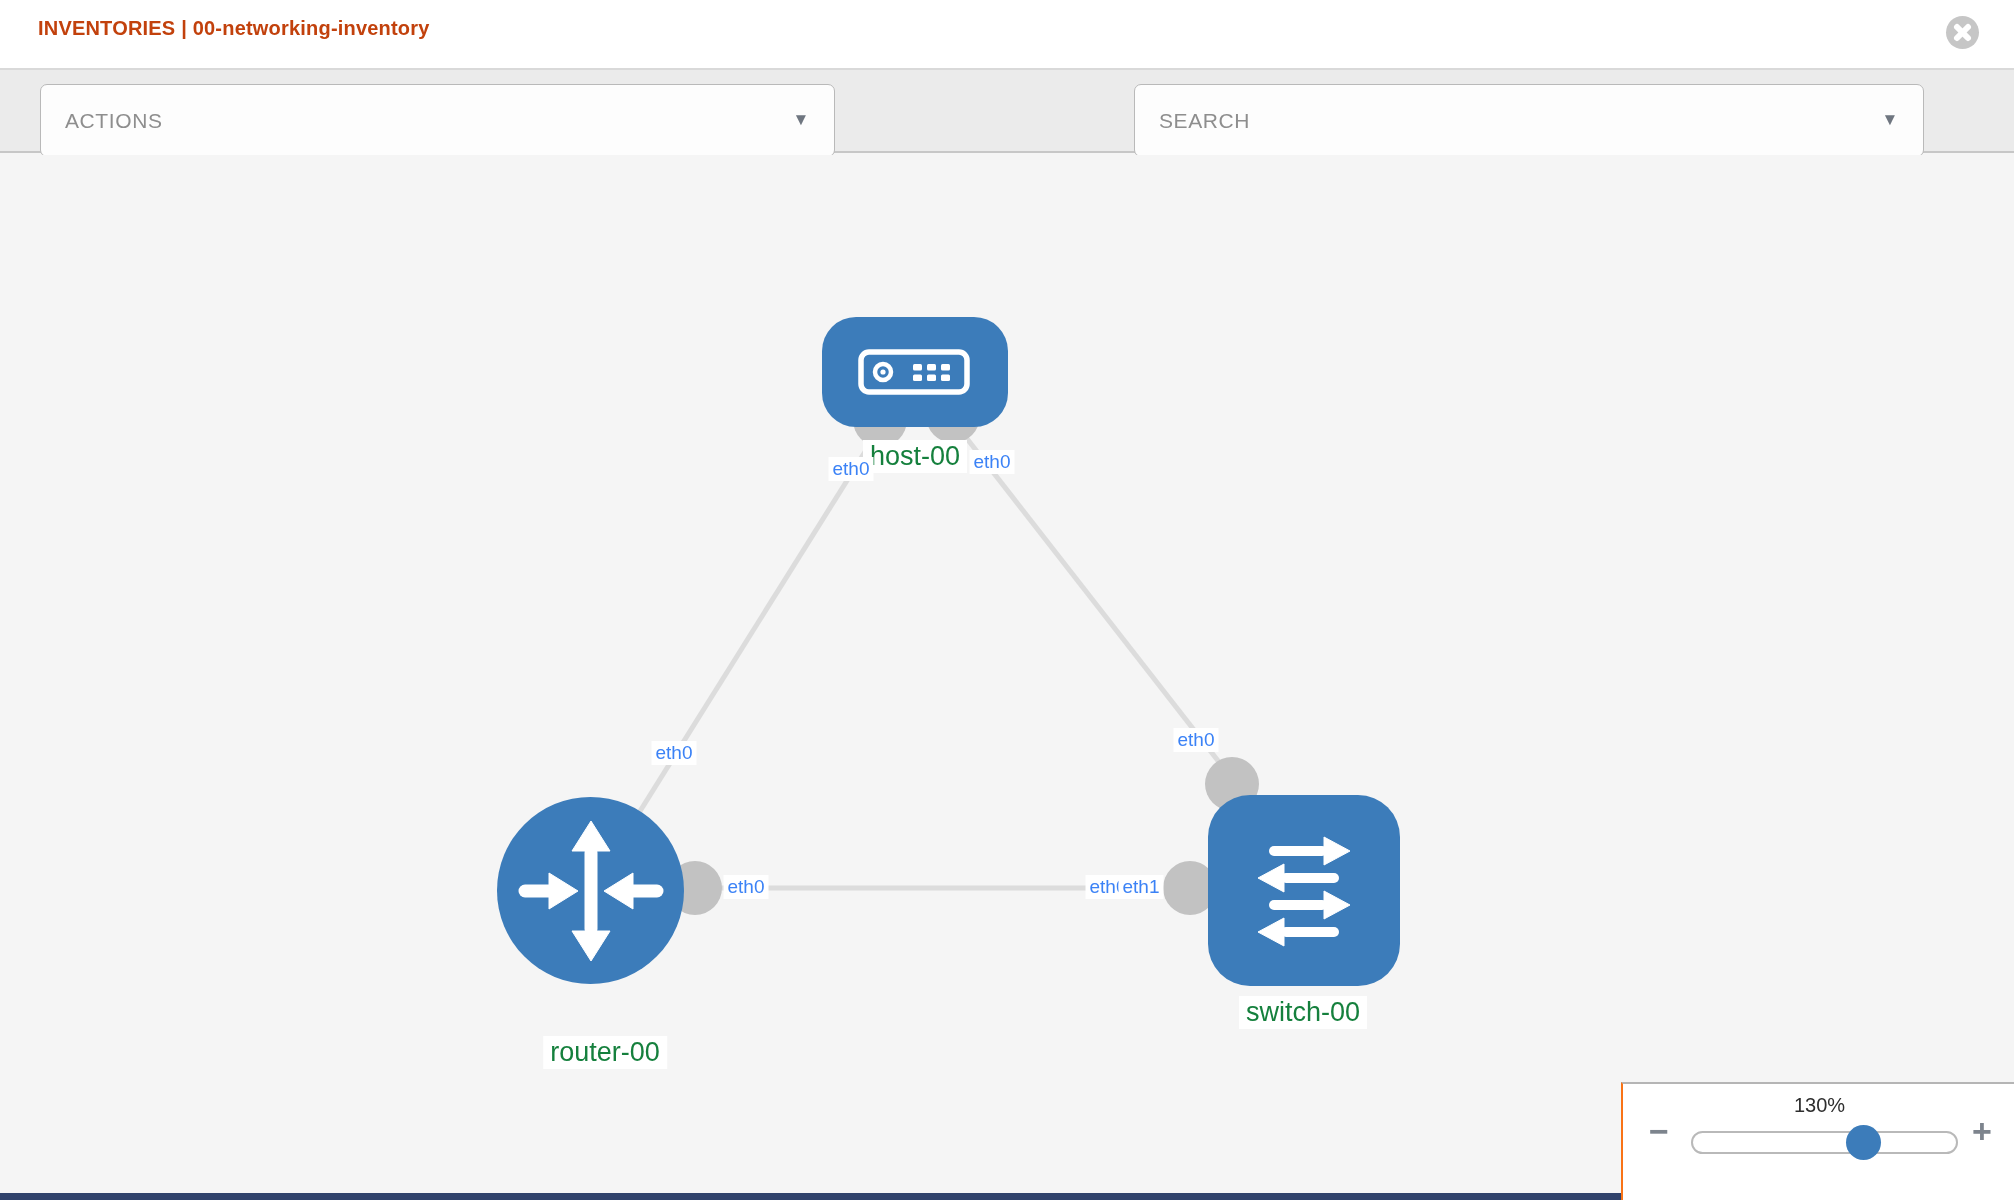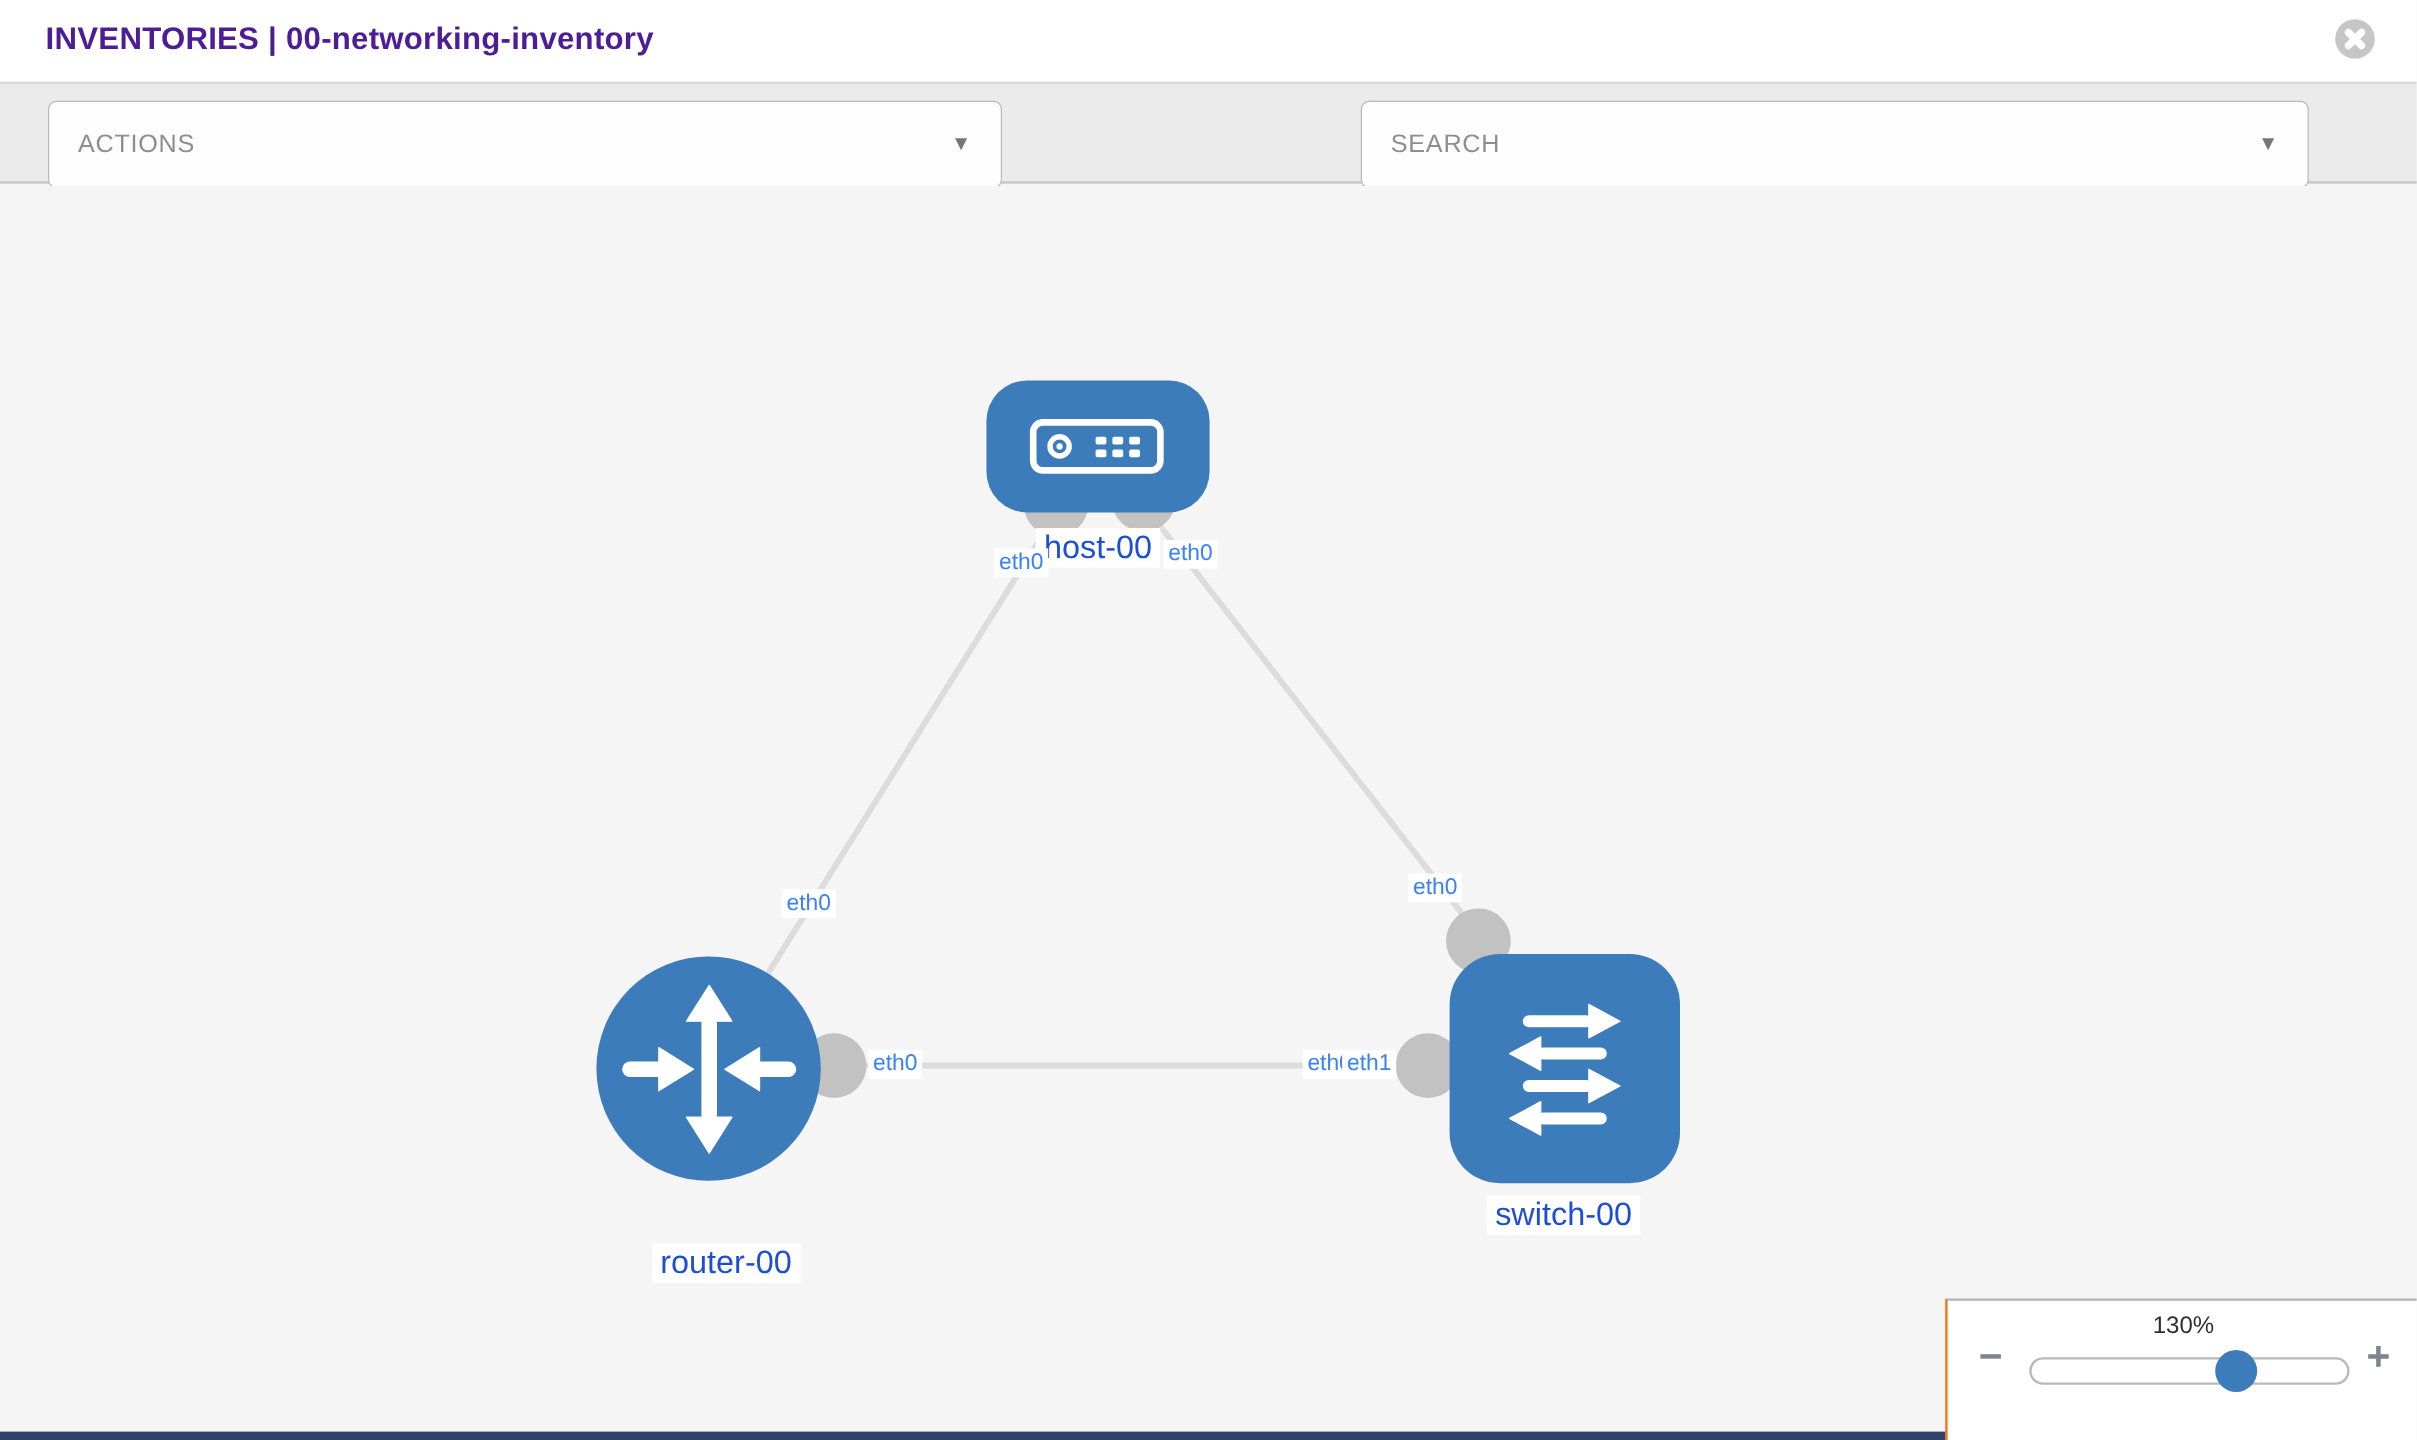--- a/index.html
+++ b/index.html
@@ -3,22 +3,22 @@
 <meta charset="utf-8">
 <style>
   * { margin:0; padding:0; box-sizing:border-box; }
   html,body { width:2014px; height:1200px; overflow:hidden;
     font-family:"Liberation Sans", sans-serif; background:#f5f5f5; }
   .screen { position:relative; width:2014px; height:1200px; background:#f5f5f5; }
 
   
   .hdr { position:absolute; left:0; top:0; width:2014px; height:70px;
     background:#ffffff; border-bottom:2px solid #d9d9d9; }
-  .hdr h1 { position:absolute; left:38px; top:17px; font-size:26px; font-weight:bold;
-    color:#4c1d95; letter-spacing:0.2px;text-align:center; }
+  .hdr h1 { position:absolute; left:38px; top:17px; font-size:20px; font-weight:bold;
+    color:#c2410c; letter-spacing:0.2px;text-align:center; }
   .close-btn { position:absolute; left:1946px; top:16px; width:33px; height:33px;
     border-radius:50%; background:#c6c6c6; cursor:pointer; }
   .close-btn svg { position:absolute; left:0; top:0; }
 
   
   .tbar { position:absolute; left:0; top:70px; width:2014px; height:83px;
     background:#ebebeb; border-bottom:2px solid #c7c7c7; }
   .dd { position:absolute; top:14px; height:73px; background:#fdfdfd;
     border:1px solid #b9b9b9; border-radius:7px; display:flex; align-items:center;
     padding:0 24px; color:#8e8e8e; font-size:21px; letter-spacing:0.6px; cursor:pointer; }
@@ -34,21 +34,21 @@
   .canvas { position:absolute; left:0; top:155px; width:2014px; height:1045px; background:#f5f5f5; }
   .canvas > svg.net { position:absolute; left:0; top:0; }
 
   .node { position:absolute; background:#3c7cba; display:flex;
     align-items:center; justify-content:center; cursor:pointer; }
   .node-host   { left:822px; top:162px; width:186px; height:110px; border-radius:34px; }
   .node-router { left:497px; top:642px; width:187px; height:187px; border-radius:50%; }
   .node-switch { left:1208px; top:640px; width:192px; height:191px; border-radius:42px; }
 
   .nlabel { position:absolute; transform:translateX(-50%); background:#ffffff;
-    color:#1d4ed8; font-size:27px; padding:1px 7px; white-space:nowrap; }
+    color:#15803d; font-size:27px; padding:1px 7px; white-space:nowrap; }
   .ilabel { position:absolute; transform:translateX(-50%); background:#ffffff;
     color:#3b82f6; font-size:19px; padding:1px 4px; white-space:nowrap; }
 
   
   .zoom-panel { position:absolute; left:1621px; top:1082px; width:393px; height:136px;
     background:#ffffff; border-left:2px solid #f97316; border-top:2px solid #b5b5b5; }
   .zoom-level { position:absolute; left:0; width:393px; top:10px; text-align:center;
     color:#2e2e2e; font-size:20px; }
   .zoom-minus, .zoom-plus { position:absolute; top:30px; color:#7d848d; font-size:34px;
     font-weight:bold; cursor:pointer; line-height:34px; }

